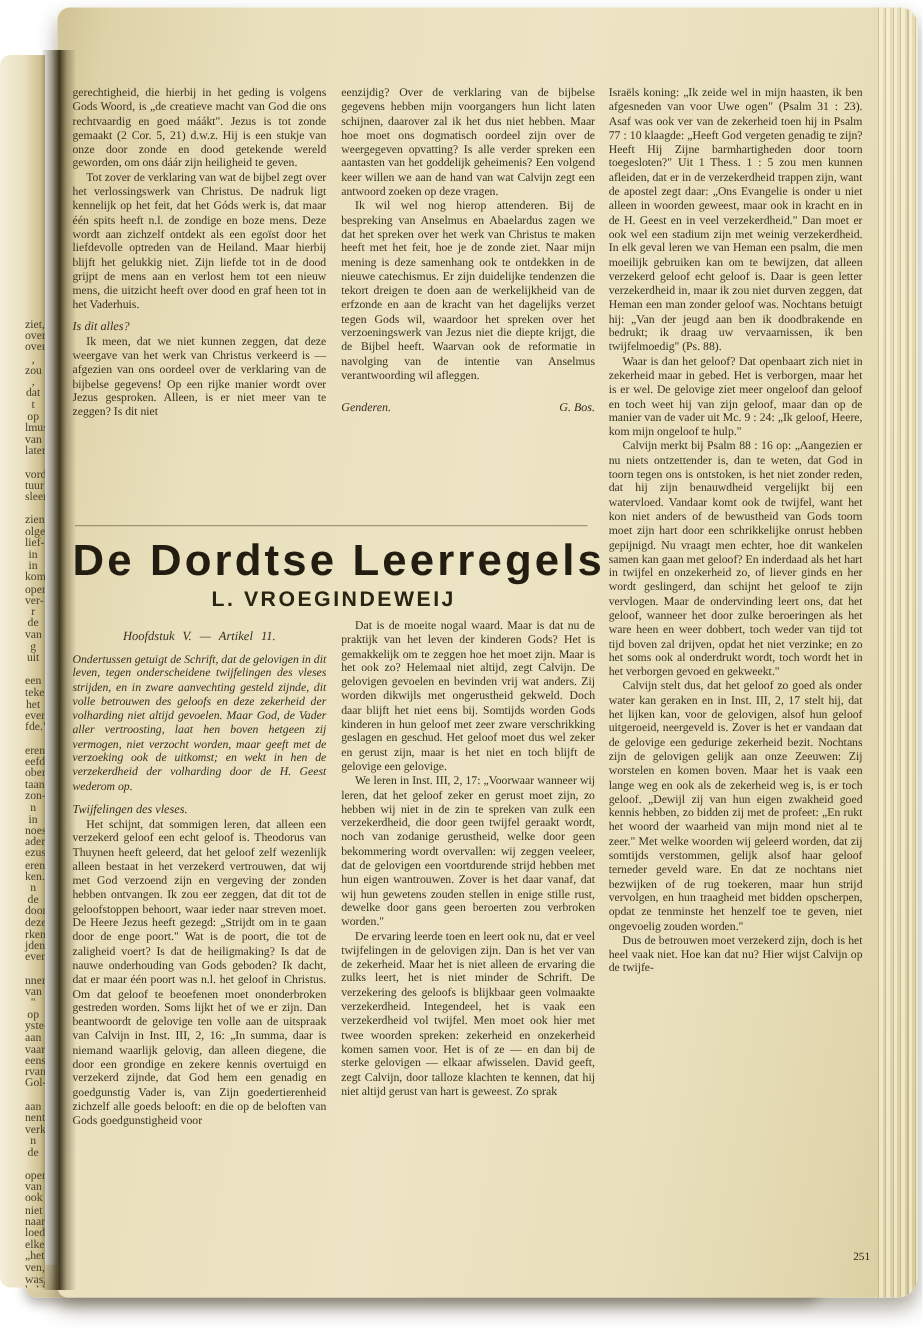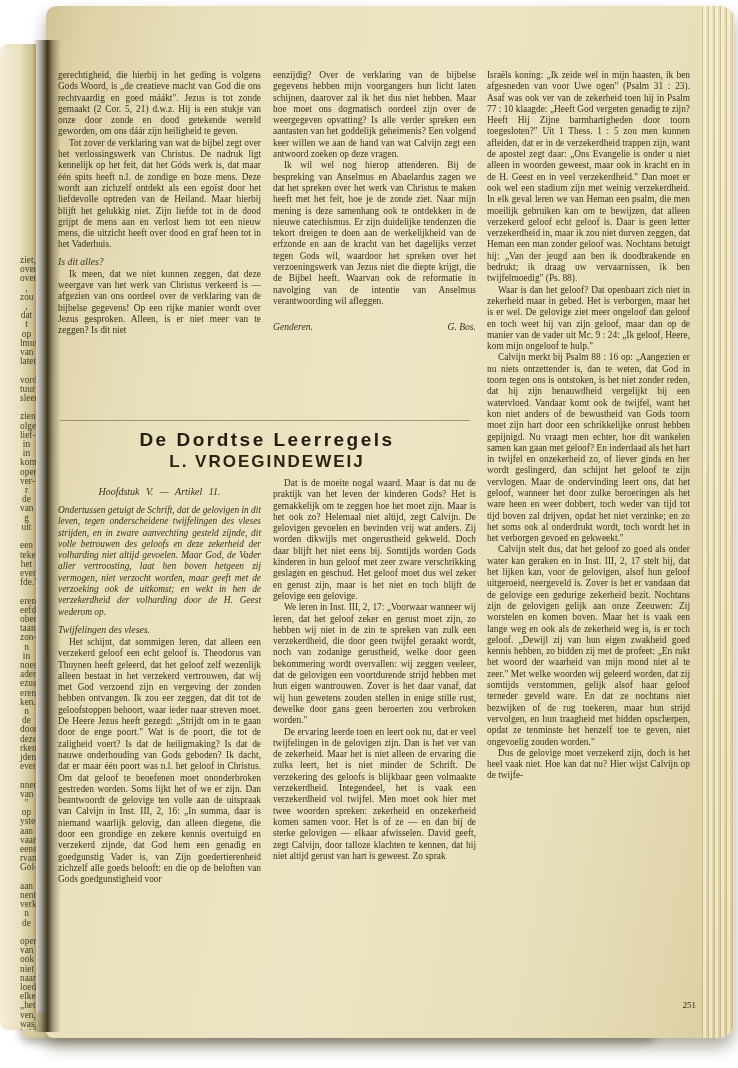--- a/index.html
+++ b/index.html
@@ -30,21 +30,21 @@
   .col{width:203px;flex:0 0 203px;}
   .col3{flex:1;min-width:0;}
   p.just{margin:0;text-align:justify;font-size:9.4px;line-height:11.3px;}
   p.indent{text-indent:11px;}
   .ital-head{margin:5px 0 2px 0;font-size:9.8px;font-weight:normal;font-style:italic;}
   .article1{height:348px;overflow:hidden;}
   .sig{display:flex;justify-content:space-between;font-style:italic;font-size:9.6px;margin-top:14px;text-align:center;}
   .rule{border-top:1px solid rgba(72,60,28,.45);margin:2px 6px 0 2px;}
   .title-block{text-align:center;}
   .title-block h1{margin:8px 0 1px 0;font-family:"Liberation Sans","DejaVu Sans",sans-serif;
-      font-weight:700;font-size:19px;letter-spacing:2.5px;color:#221d10;white-space:nowrap;}
+      font-weight:700;font-size:35px;letter-spacing:2.5px;color:#221d10;white-space:nowrap;}
   .title-block h2{margin:1px 0 6px 0;font-family:"Liberation Sans","DejaVu Sans",sans-serif;
       font-weight:700;font-size:17px;letter-spacing:2px;color:#2a2413;}
   .chapter{margin:8px 0 8px 0;text-align:center;font-size:10px;font-style:italic;
       font-weight:normal;word-spacing:4px;}
   p.intro{font-style:italic;margin-bottom:6px;}
   .pgap{margin-top:4px;}
   .page-number{position:absolute;right:38px;bottom:28px;font-size:9px;font-weight:normal;color:#2e2715;}
 </style>
 </head>
 <body>
@@ -183,21 +183,21 @@
             </div>
           </div>
 
         </div>
 
         <div class="col3">
           <p class="just">Israëls koning: „Ik zeide wel in mijn haasten, ik ben afgesneden van voor Uwe ogen" (Psalm 31 : 23). Asaf was ook ver van de zekerheid toen hij in Psalm 77 : 10 klaagde: „Heeft God vergeten genadig te zijn? Heeft Hij Zijne barmhartigheden door toorn toegesloten?" Uit 1 Thess. 1 : 5 zou men kunnen afleiden, dat er in de verzekerdheid trappen zijn, want de apostel zegt daar: „Ons Evangelie is onder u niet alleen in woorden geweest, maar ook in kracht en in de H. Geest en in veel verzekerdheid." Dan moet er ook wel een stadium zijn met weinig verzekerdheid. In elk geval leren we van Heman een psalm, die men moeilijk gebruiken kan om te bewijzen, dat alleen verzekerd geloof echt geloof is. Daar is geen letter verzekerdheid in, maar ik zou niet durven zeggen, dat Heman een man zonder geloof was. Nochtans betuigt hij: „Van der jeugd aan ben ik doodbrakende en bedrukt; ik draag uw vervaarnissen, ik ben twijfelmoedig" (Ps. 88).</p>
           <p class="just indent pgap">Waar is dan het geloof? Dat openbaart zich niet in zekerheid maar in gebed. Het is verborgen, maar het is er wel. De gelovige ziet meer ongeloof dan geloof en toch weet hij van zijn geloof, maar dan op de manier van de vader uit Mc. 9 : 24: „Ik geloof, Heere, kom mijn ongeloof te hulp."</p>
           <p class="just indent pgap">Calvijn merkt bij Psalm 88 : 16 op: „Aangezien er nu niets ontzettender is, dan te weten, dat God in toorn tegen ons is ontstoken, is het niet zonder reden, dat hij zijn benauwdheid vergelijkt bij een watervloed. Vandaar komt ook de twijfel, want het kon niet anders of de bewustheid van Gods toorn moet zijn hart door een schrikkelijke onrust hebben gepijnigd. Nu vraagt men echter, hoe dit wankelen samen kan gaan met geloof? En inderdaad als het hart in twijfel en onzekerheid zo, of liever ginds en her wordt geslingerd, dan schijnt het geloof te zijn vervlogen. Maar de ondervinding leert ons, dat het geloof, wanneer het door zulke beroeringen als het ware heen en weer dobbert, toch weder van tijd tot tijd boven zal drijven, opdat het niet verzinke; en zo het soms ook al onderdrukt wordt, toch wordt het in het verborgen gevoed en gekweekt."</p>
           <p class="just indent">Calvijn stelt dus, dat het geloof zo goed als onder water kan geraken en in Inst. III, 2, 17 stelt hij, dat het lijken kan, voor de gelovigen, alsof hun geloof uitgeroeid, neergeveld is. Zover is het er vandaan dat de gelovige een gedurige zekerheid bezit. Nochtans zijn de gelovigen gelijk aan onze Zeeuwen: Zij worstelen en komen boven. Maar het is vaak een lange weg en ook als de zekerheid weg is, is er toch geloof. „Dewijl zij van hun eigen zwakheid goed kennis hebben, zo bidden zij met de profeet: „En rukt het woord der waarheid van mijn mond niet al te zeer." Met welke woorden wij geleerd worden, dat zij somtijds verstommen, gelijk alsof haar geloof terneder geveld ware. En dat ze nochtans niet bezwijken of de rug toekeren, maar hun strijd vervolgen, en hun traagheid met bidden opscherpen, opdat ze tenminste het henzelf toe te geven, niet ongevoelig zouden worden."</p>
-          <p class="just indent pgap">Dus de gelovige moet verzekerd zijn, doch is het heel vaak niet. Hoe kan dat nu? Hier wijst Calvijn op de twijfe-</p>
+          <p class="just indent pgap">Dus de betrouwen moet verzekerd zijn, doch is het heel vaak niet. Hoe kan dat nu? Hier wijst Calvijn op de twijfe-</p>
         </div>
 
       </div>
 
       <div class="edge-stack"></div>
       <div class="page-number">251</div>
     </div>
   </div>
 </div>
 

